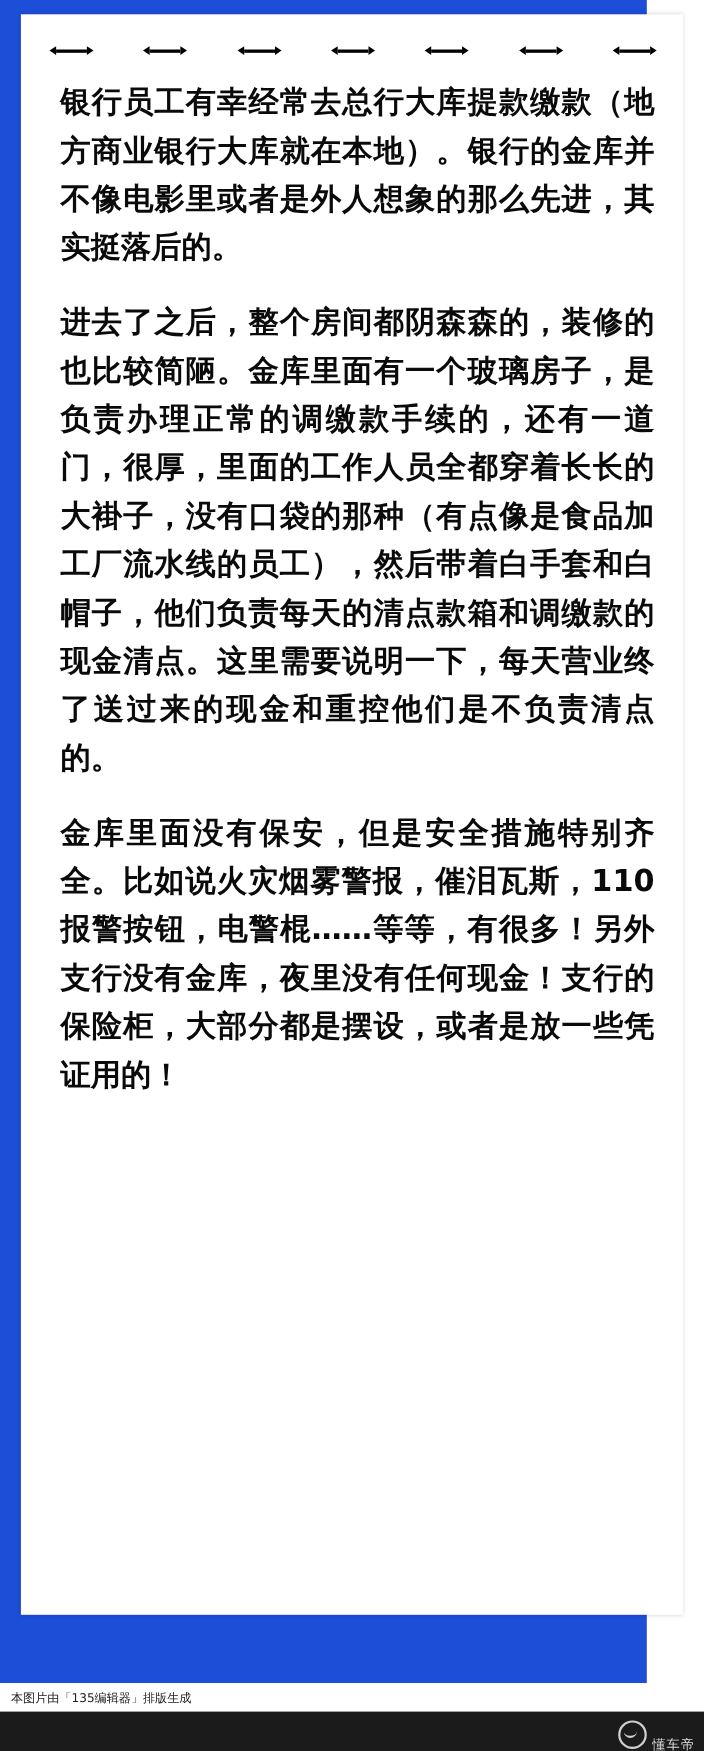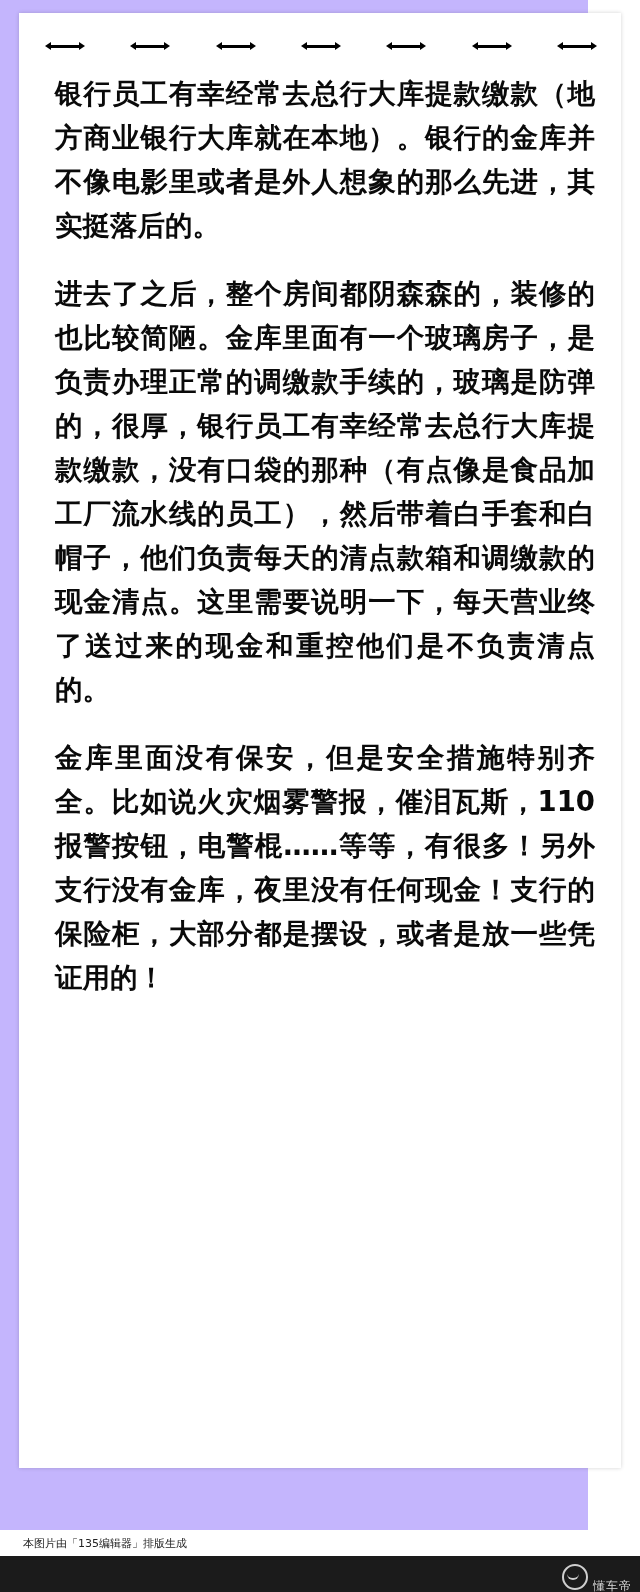--- a/index.html
+++ b/index.html
@@ -13,21 +13,21 @@
     font-family: "Liberation Sans", sans-serif;
     position: relative;
     overflow: hidden;
   }
   .page {
     position: absolute;
     left: 0;
     top: 0;
     width: 588px;
     height: 1592px;
-    background: #c4b5fd;
+    background: #1d4ed8;
   }
   .card {
     position: absolute;
     left: 19px;
     top: 13px;
     width: 602px;
     height: 1455px;
     background: #ffffff;
     box-shadow: 0 0 4px rgba(0,0,0,0.18);
   }
@@ -96,21 +96,20 @@
     height: 62px;
     background: #ffffff;
   }
   .footer-note {
     position: absolute;
     left: 10px;
     top: 6px;
     font-size: 11px;
     color: #222;
     font-family: "DejaVu Sans", "Liberation Sans", sans-serif;
-    margin-left: 13px;
   }
   .footer-bar {
     position: absolute;
     left: 0;
     top: 26px;
     width: 640px;
     height: 36px;
     background: #1b1b1b;
   }
   .watermark {
@@ -165,21 +164,21 @@
         <span class="dash"></span>
         <span class="dash"></span>
         <span class="dash"></span>
         <span class="dash"></span>
         <span class="dash"></span>
         <span class="dash"></span>
         <span class="dash"></span>
       </div>
 
       <p class="para">银行员工有幸经常去总行大库提款缴款（地方商业银行大库就在本地）。银行的金库并不像电影里或者是外人想象的那么先进，其实挺落后的。</p>
-      <p class="para">进去了之后，整个房间都阴森森的，装修的也比较简陋。金库里面有一个玻璃房子，是负责办理正常的调缴款手续的，玻璃是防弹的，很厚，银行员工有幸经常去总行大库提款缴款，没有口袋的那种（有点像是食品加工厂流水线的员工），然后带着白手套和白帽子，他们负责每天的清点款箱和调缴款的现金清点。这里需要说明一下，每天营业终了送过来的现金和重控他们是不负责清点的。</p>
+      <p class="para">进去了之后，整个房间都阴森森的，装修的也比较简陋。金库里面有一个玻璃房子，是负责办理正常的调缴款手续的，还有一道门，很厚，里面的工作人员全都穿着长长的大褂子，没有口袋的那种（有点像是食品加工厂流水线的员工），然后带着白手套和白帽子，他们负责每天的清点款箱和调缴款的现金清点。这里需要说明一下，每天营业终了送过来的现金和重控他们是不负责清点的。</p>
       <p class="para">金库里面没有保安，但是安全措施特别齐全。比如说火灾烟雾警报，催泪瓦斯，110报警按钮，电警棍……等等，有很多！另外支行没有金库，夜里没有任何现金！支行的保险柜，大部分都是摆设，或者是放一些凭证用的！</p>
 
     </div>
   </div>
 
   <div class="footer">
     <div class="footer-note">本图片由「135编辑器」排版生成</div>
     <div class="footer-bar"></div>
     <div class="watermark">
       <span class="wm-circle"></span>

